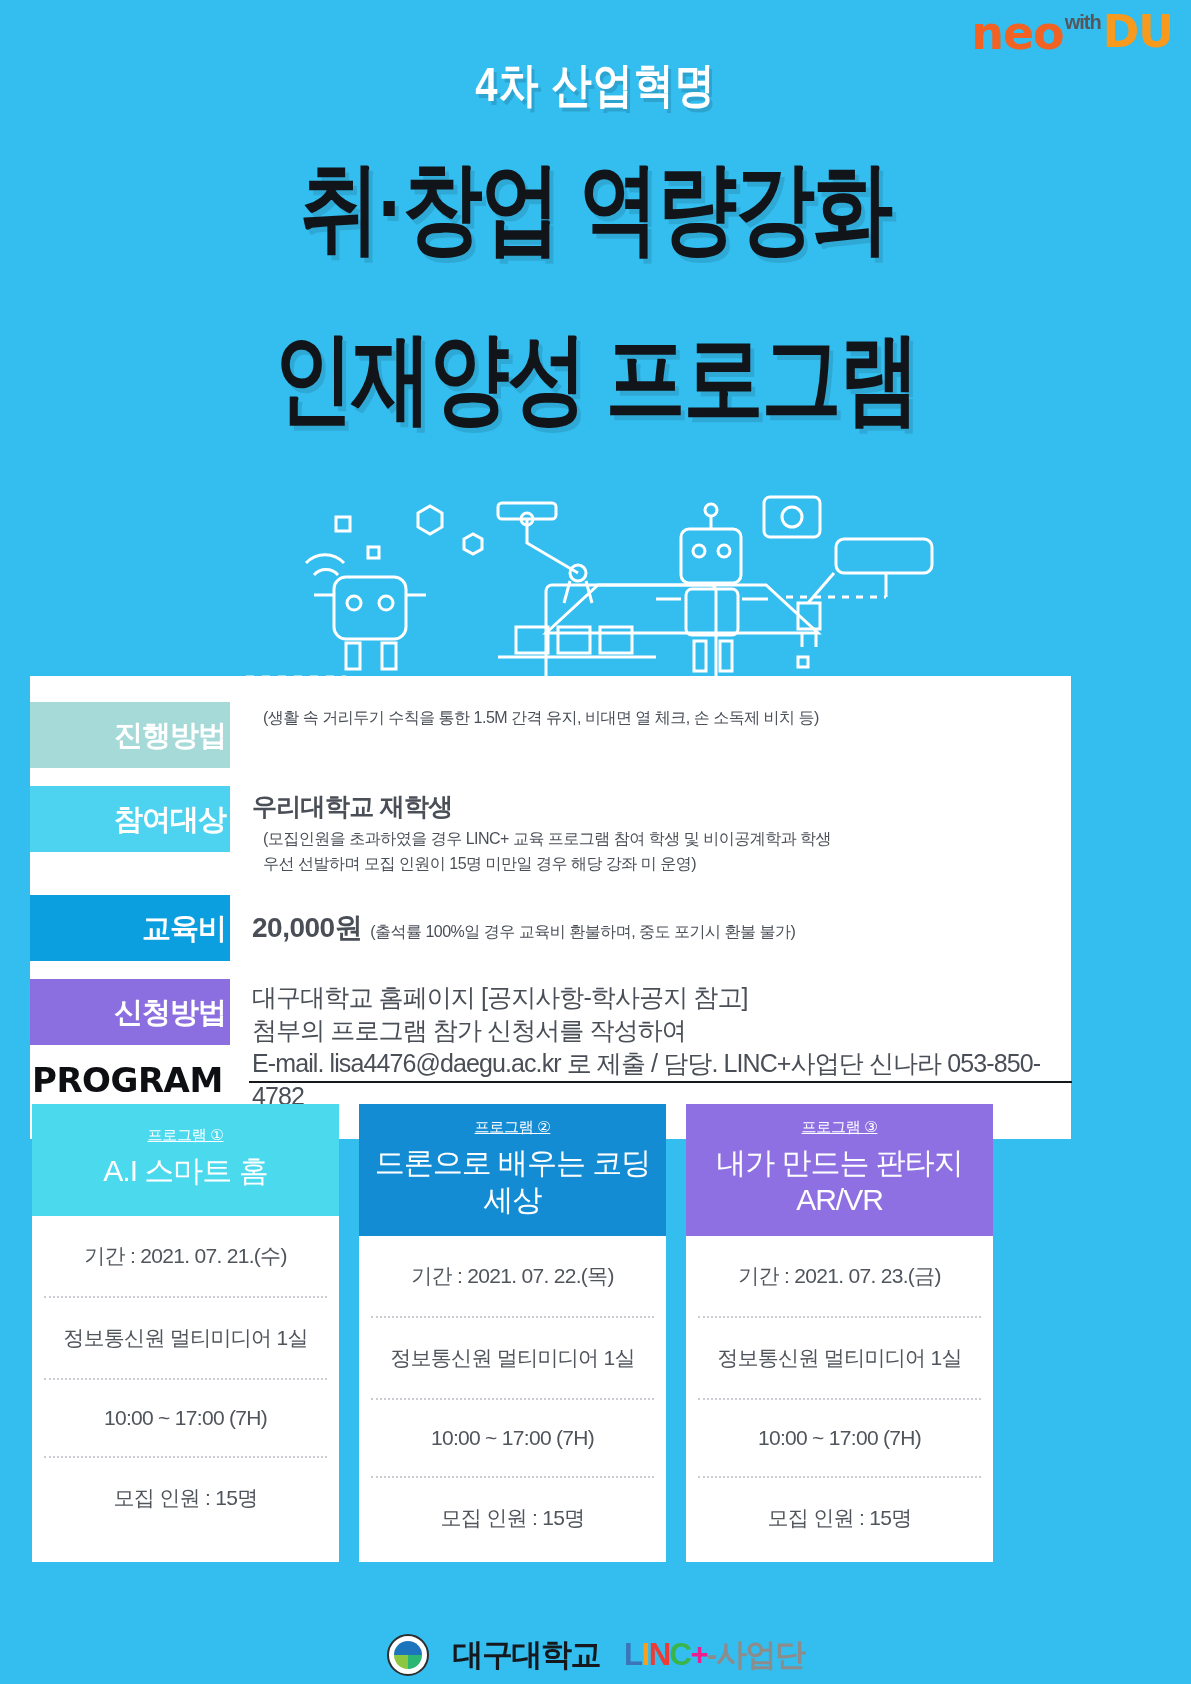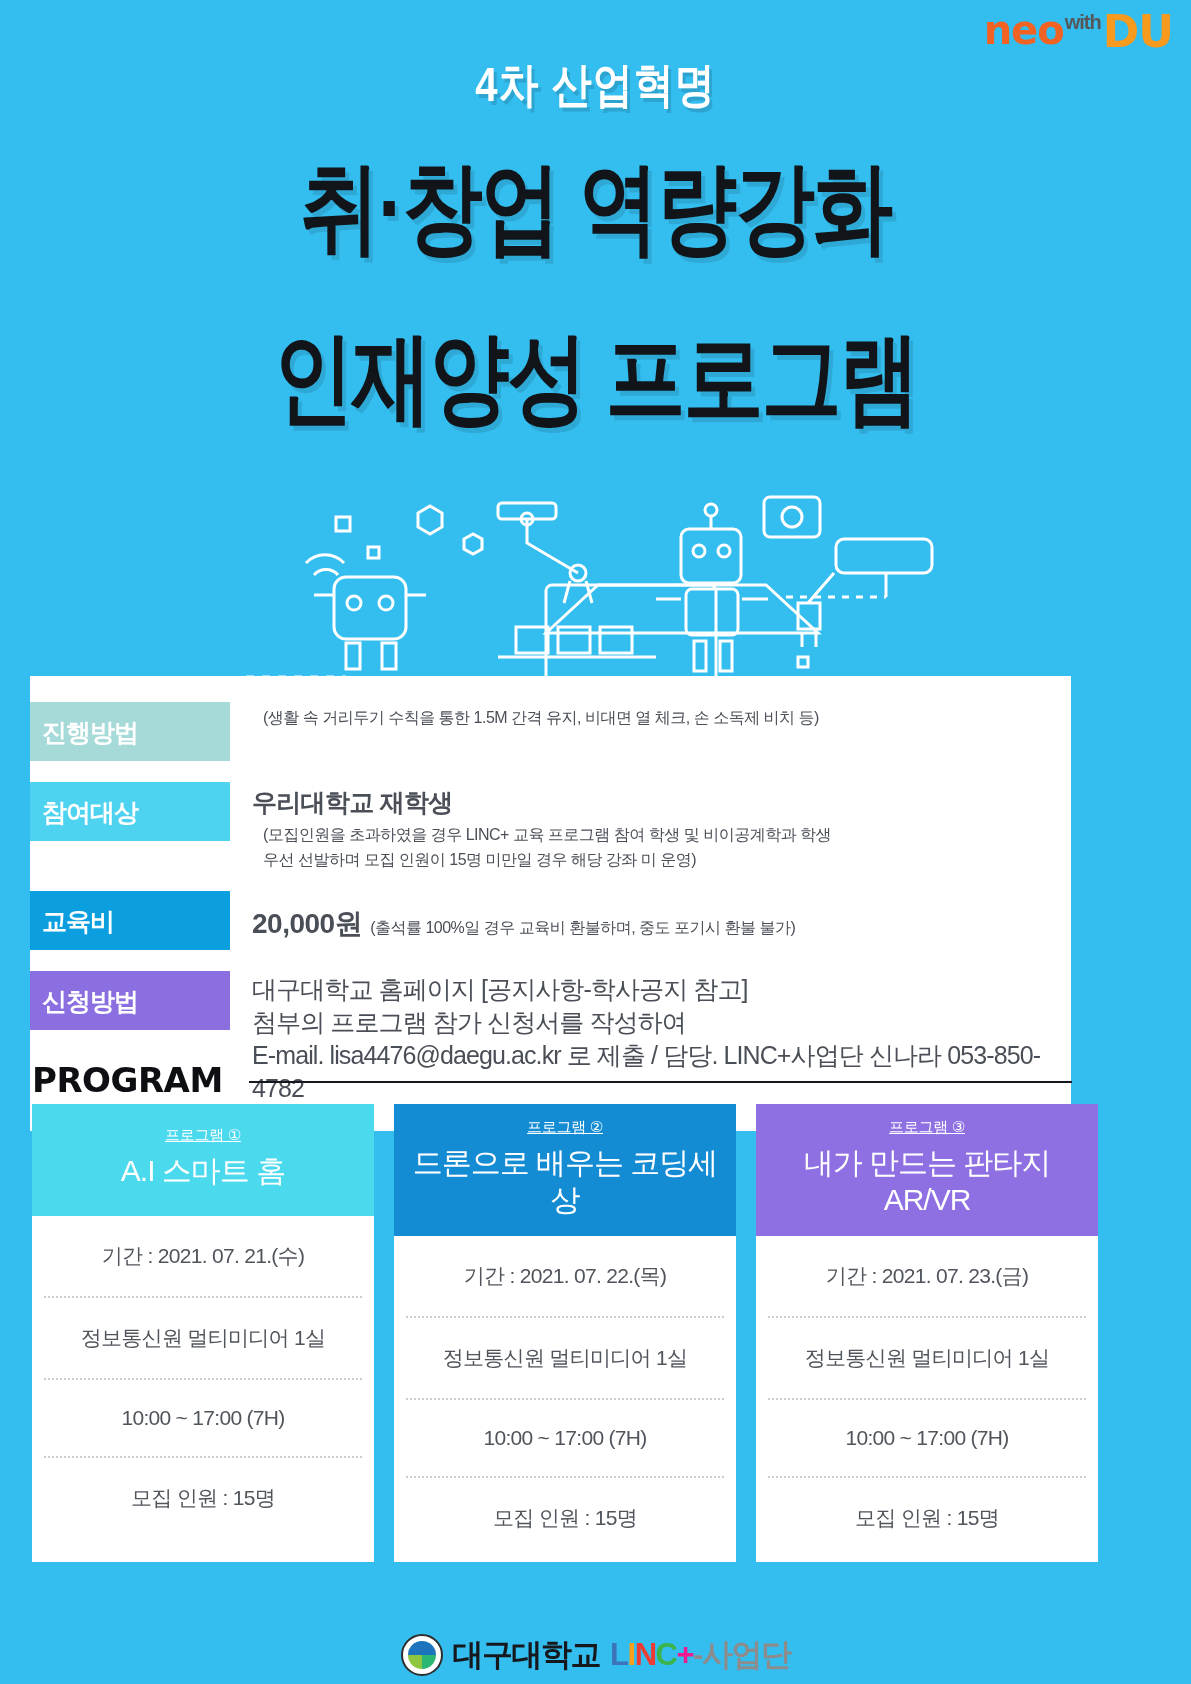--- a/index.html
+++ b/index.html
@@ -18,21 +18,21 @@
   
   .brand-logo {
     position: absolute;
     top: 10px; right: 18px;
     display: flex;
     align-items: flex-start;
     font-weight: 900;
     letter-spacing: -1px;
     line-height: 1;
   }
-  .brand-neo { font-size: 40px; color: #F26222; font-family: "DejaVu Sans", sans-serif; }
+  .brand-neo { font-size: 46px; color: #F26222; font-family: "DejaVu Sans", sans-serif; }
   .brand-with { font-size: 20px; color: #55575A; margin: 2px 2px 0 1px; font-weight: 700; }
   .brand-du { font-size: 44px; color: #F79A1E; font-family: "DejaVu Sans", sans-serif; }
 
   
   .headline { text-align: center; padding-top: 58px; }
   .kicker {
     font-size: 40px;
     font-weight: 900;
     color: #ffffff;
     letter-spacing: 1px;
@@ -72,24 +72,24 @@
     display: flex;
     align-items: flex-start;
     min-height: 62px;
     margin-bottom: 18px;
   }
   .info-row:last-child { margin-bottom: 0; }
   .info-label {
     width: 200px;
     flex: 0 0 200px;
     color: #ffffff;
-    font-size: 25px;
+    font-size: 29px;
     font-weight: 700;
-    text-align: left;
-    padding: 14px 12px 12px;
+    text-align: right;
+    padding: 14px 4px 12px;
     letter-spacing: -1px;
   }
   .info-body { padding-left: 22px; padding-top: 4px; }
   .info-head {
     font-size: 25px;
     color: #4A4F57;
     font-weight: 700;
     letter-spacing: -0.7px;
     margin-bottom: 4px;
   }
@@ -134,21 +134,21 @@
   }
 
   .cards {
     position: absolute;
     left: 32px; top: 1104px;
     width: 1128px;
     display: flex;
     gap: 20px;
   }
   .card {
-    width: 342px;
+    width: 307px;
     background: #ffffff;
     display: flex;
     flex-direction: column;
   }
   .card-header {
     padding: 14px 8px 18px;
     text-align: center;
     color: #ffffff;
     min-height: 112px;
     display: flex;
@@ -179,21 +179,21 @@
   .card-cell:last-child { border-bottom: none; padding-bottom: 30px; }
 
   
   .footer {
     position: absolute;
     left: 0; bottom: 8px;
     width: 1191px;
     display: flex;
     align-items: center;
     justify-content: center;
-    gap: 10px;
+    gap: 24px;
   }
   .footer-seal {
     width: 42px; height: 42px; border-radius: 50%;
     background: #ffffff;
     border: 2px solid #2e2e2e;
     display: flex; align-items: center; justify-content: center;
   }
   .footer-seal .seal-inner {
     width: 28px; height: 28px; border-radius: 50%;
     background: conic-gradient(#1C75BC 0 25%, #2BB673 0 50%, #8DC63F 0 75%, #1C75BC 0 100%);

